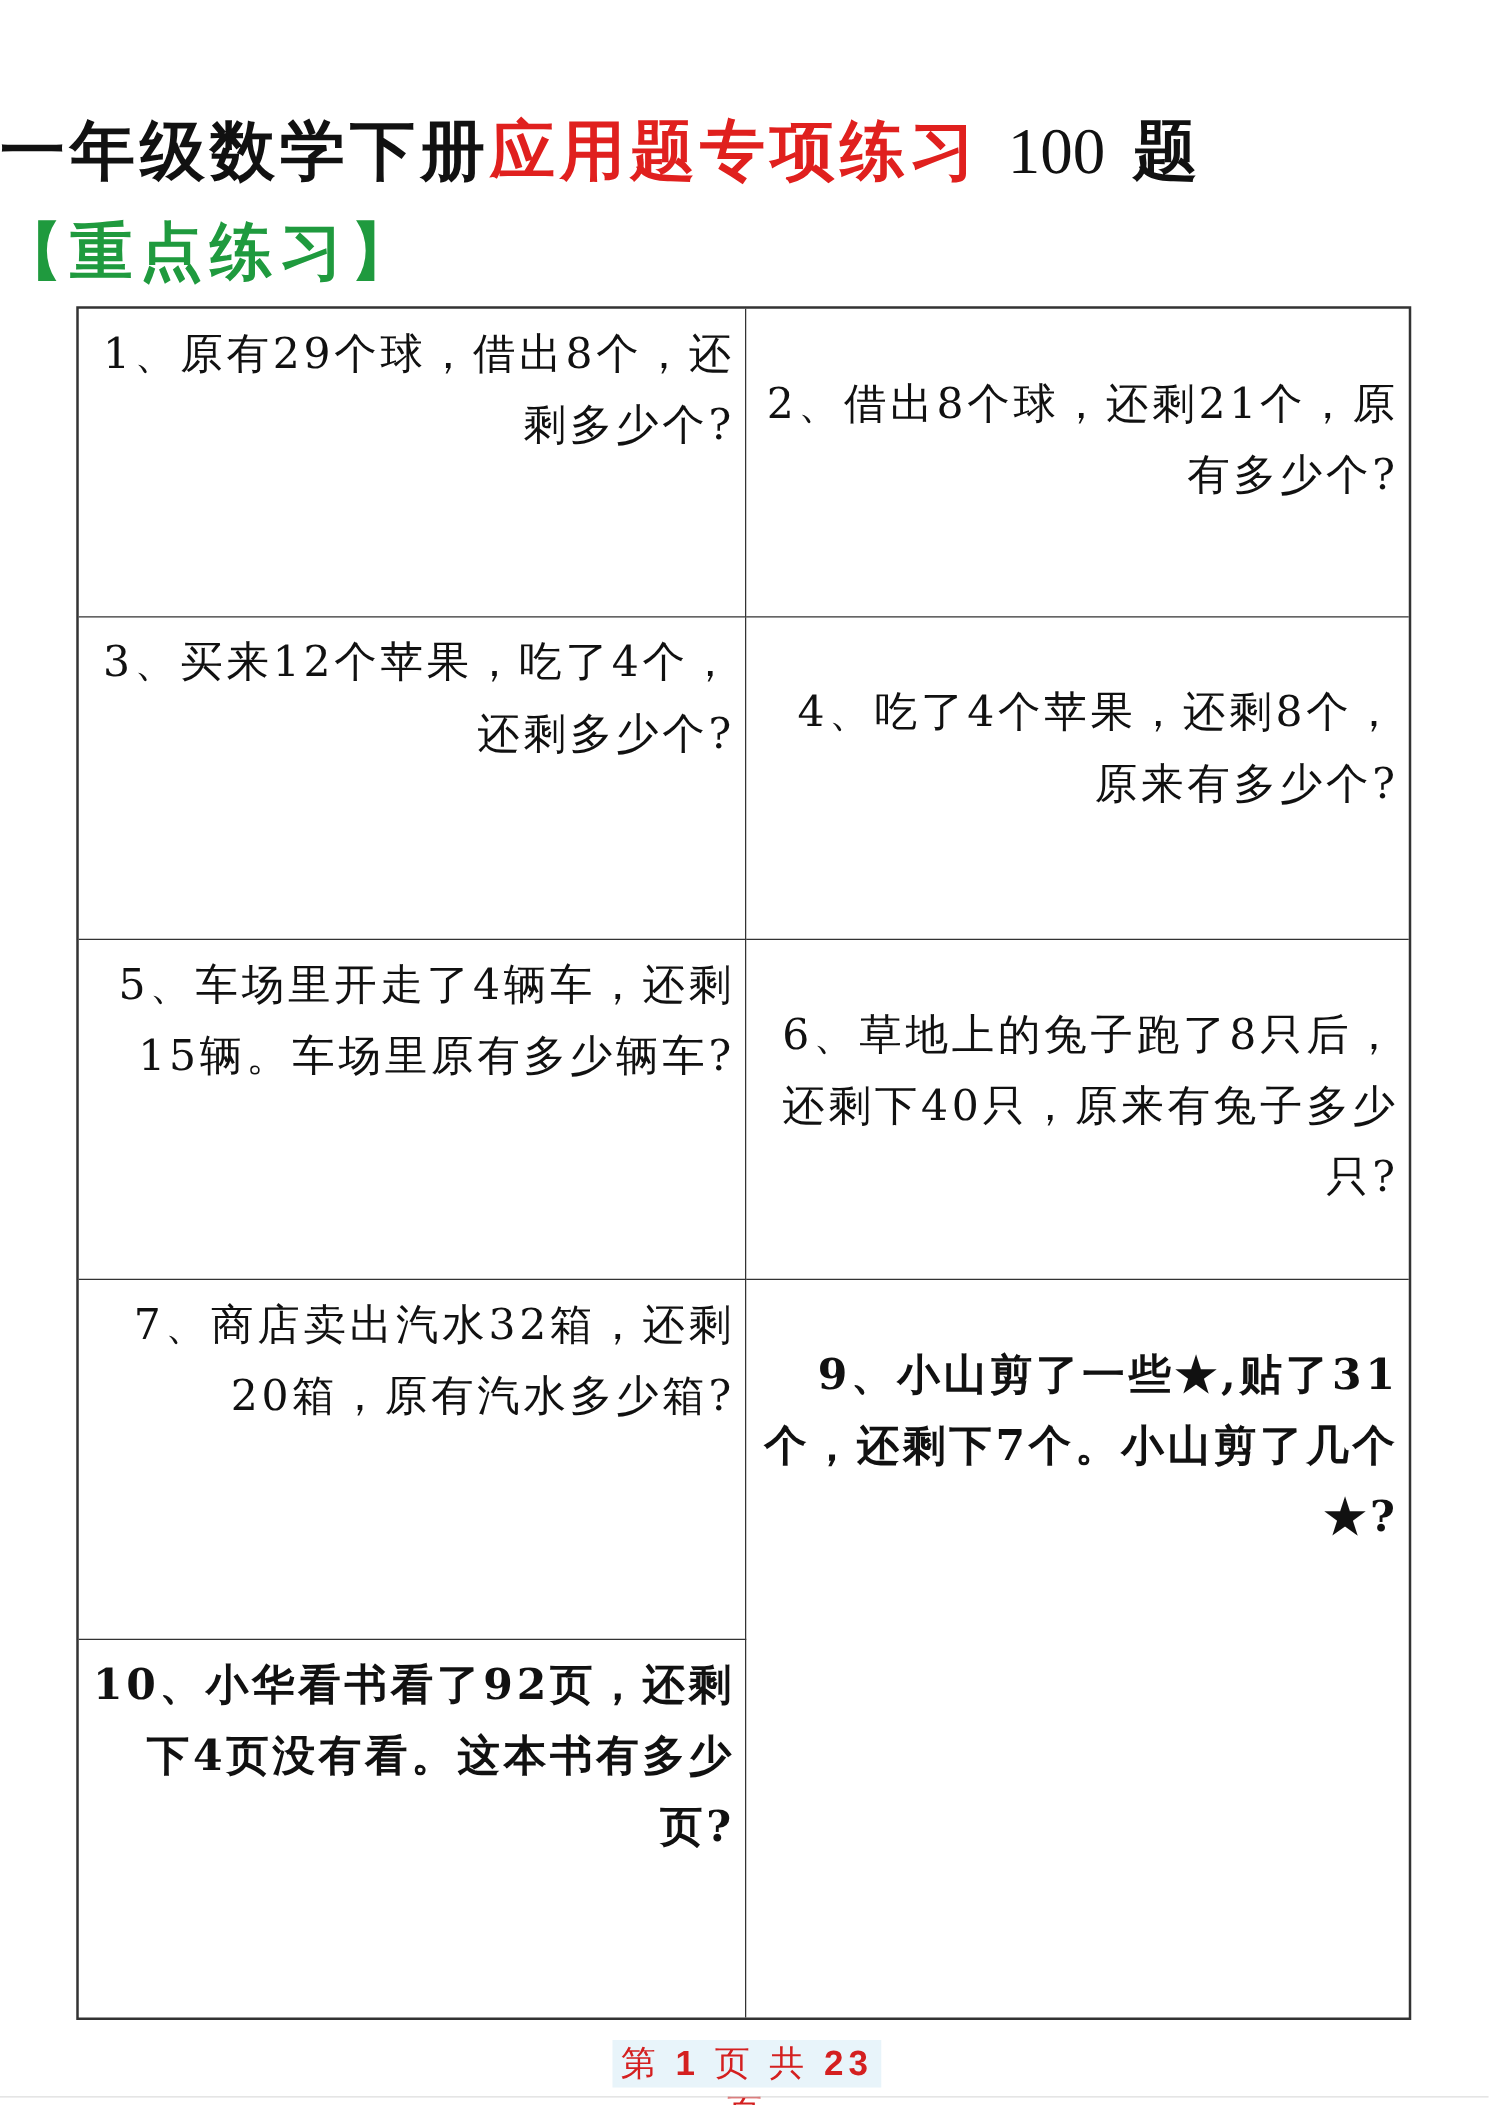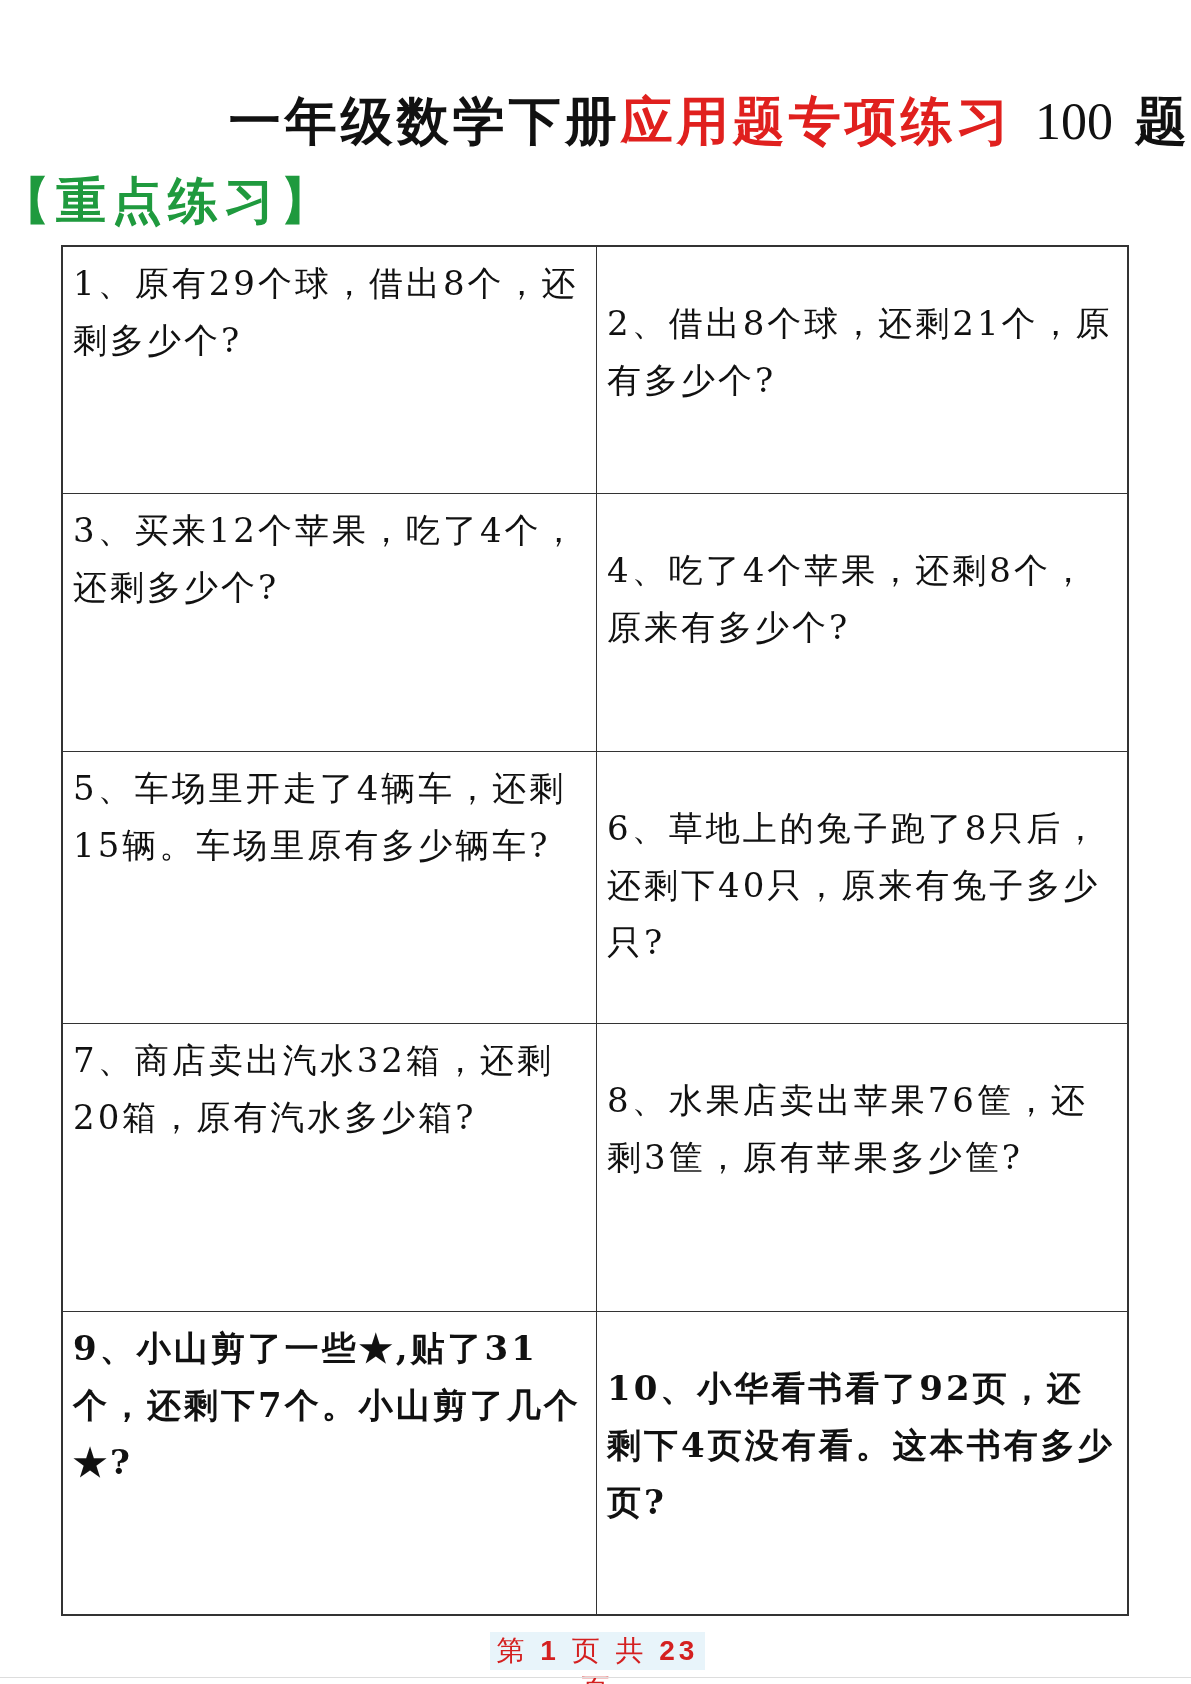--- a/index.html
+++ b/index.html
@@ -1,37 +1,37 @@
 <!DOCTYPE html>
 <html><head>
 <meta charset="utf-8">
 <style>
   html, body { margin: 0; padding: 0; background: #ffffff; }
   body { width: 1191px; height: 1684px; position: relative; overflow: hidden; font-family: "DejaVu Serif", "Liberation Serif", serif; color: #111; }
   .title {
-    position: absolute; left: 0; top: 88px; width: 1191px; text-align: right;
+    position: absolute; left: 0; top: 88px; width: 1191px; text-align: left;
     font-size: 52px; line-height: 66px; font-weight: bold; letter-spacing: 4px; white-space: nowrap;
   }
   .title .black { color: #111; }
   .title .red { color: #e0201e; }
   .title .num { color: #111; font-weight: normal; font-family: "Liberation Serif", serif; letter-spacing: 0; }
   .subtitle {
     position: absolute; left: 0; top: 170px; width: 1191px; 
     font-size: 50px; line-height: 62px; color: #1f9a3e; font-weight: bold; letter-spacing: 6px;
   }
   .grid {
     position: absolute; left: 61px; top: 245px; width: 1068px; height: 1371px;
     border: 2px solid #333; box-sizing: border-box;
     display: grid; grid-template-columns: 534px 1fr;
     grid-template-rows: 247px 258px 272px 288px 1fr;
   }
   .cell { box-sizing: border-box; padding: 8px 8px 0 10px; border-right: 1.5px solid #333; border-bottom: 1.5px solid #333; }
   .cell:nth-child(2n) { border-right: none; margin-top: 40px; }
   .cell:nth-last-child(-n+2) { border-bottom: none; font-weight: bold; }
-  .q { font-size: 34px; line-height: 57px; letter-spacing: 3px; color: #111; font-family: "DejaVu Serif", "Liberation Serif", serif; }
+  .q { font-size: 34px; line-height: 57px; letter-spacing: 3px; color: #111; font-family: "DejaVu Serif", "Liberation Serif", serif; text-align: right; }
   .footer {
     position: absolute; left: 490px; top: 1632px; width: 215px; height: 38px;
     background: #e8f4fa; text-align: center; font-family: "Liberation Sans", sans-serif;
     font-size: 28px; line-height: 38px; color: #d42020; letter-spacing: 4px;
   }
   .footer b { font-weight: bold; }
   .bottom-line { position: absolute; left: 0; top: 1677px; width: 1191px; height: 1px; background: #dddddd; }
 </style>
 </head>
 <body>
@@ -60,23 +60,20 @@
   <div class="cell">
       <div class="q">5、车场里开走了4辆车，还剩15辆。车场里原有多少辆车?</div>
     </div>
   <div class="cell">
       <div class="q">6、草地上的兔子跑了8只后，还剩下40只，原来有兔子多少只?</div>
     </div>
   <div class="cell">
       <div class="q">7、商店卖出汽水32箱，还剩20箱，原有汽水多少箱?</div>
     </div>
   <div class="cell">
-      <div class="q">8、水果店卖出苹果76筐，还剩3筐，原有苹果多少筐?</div>
-    </div>
-  <div class="cell">
       <div class="q">9、小山剪了一些★,贴了31个，还剩下7个。小山剪了几个★?</div>
     </div>
   <div class="cell">
       <div class="q">10、小华看书看了92页，还剩下4页没有看。这本书有多少页?</div>
     </div>
 </div>
 
 <div class="footer">
   <span>第</span>
   <b>1</b>

